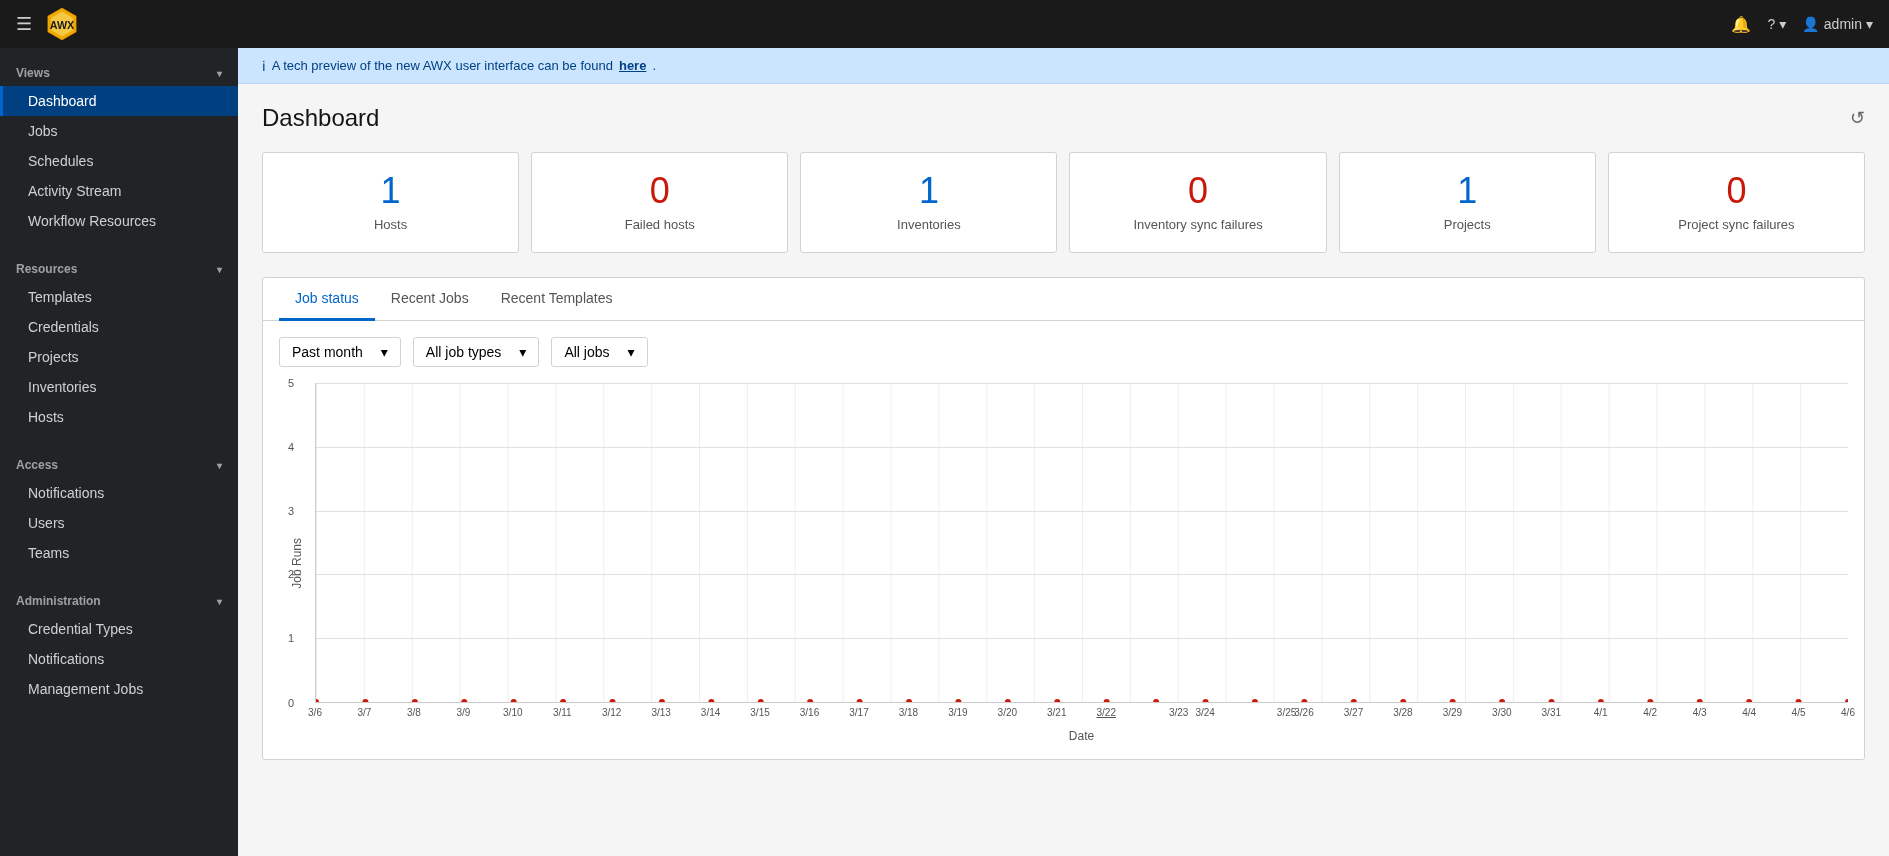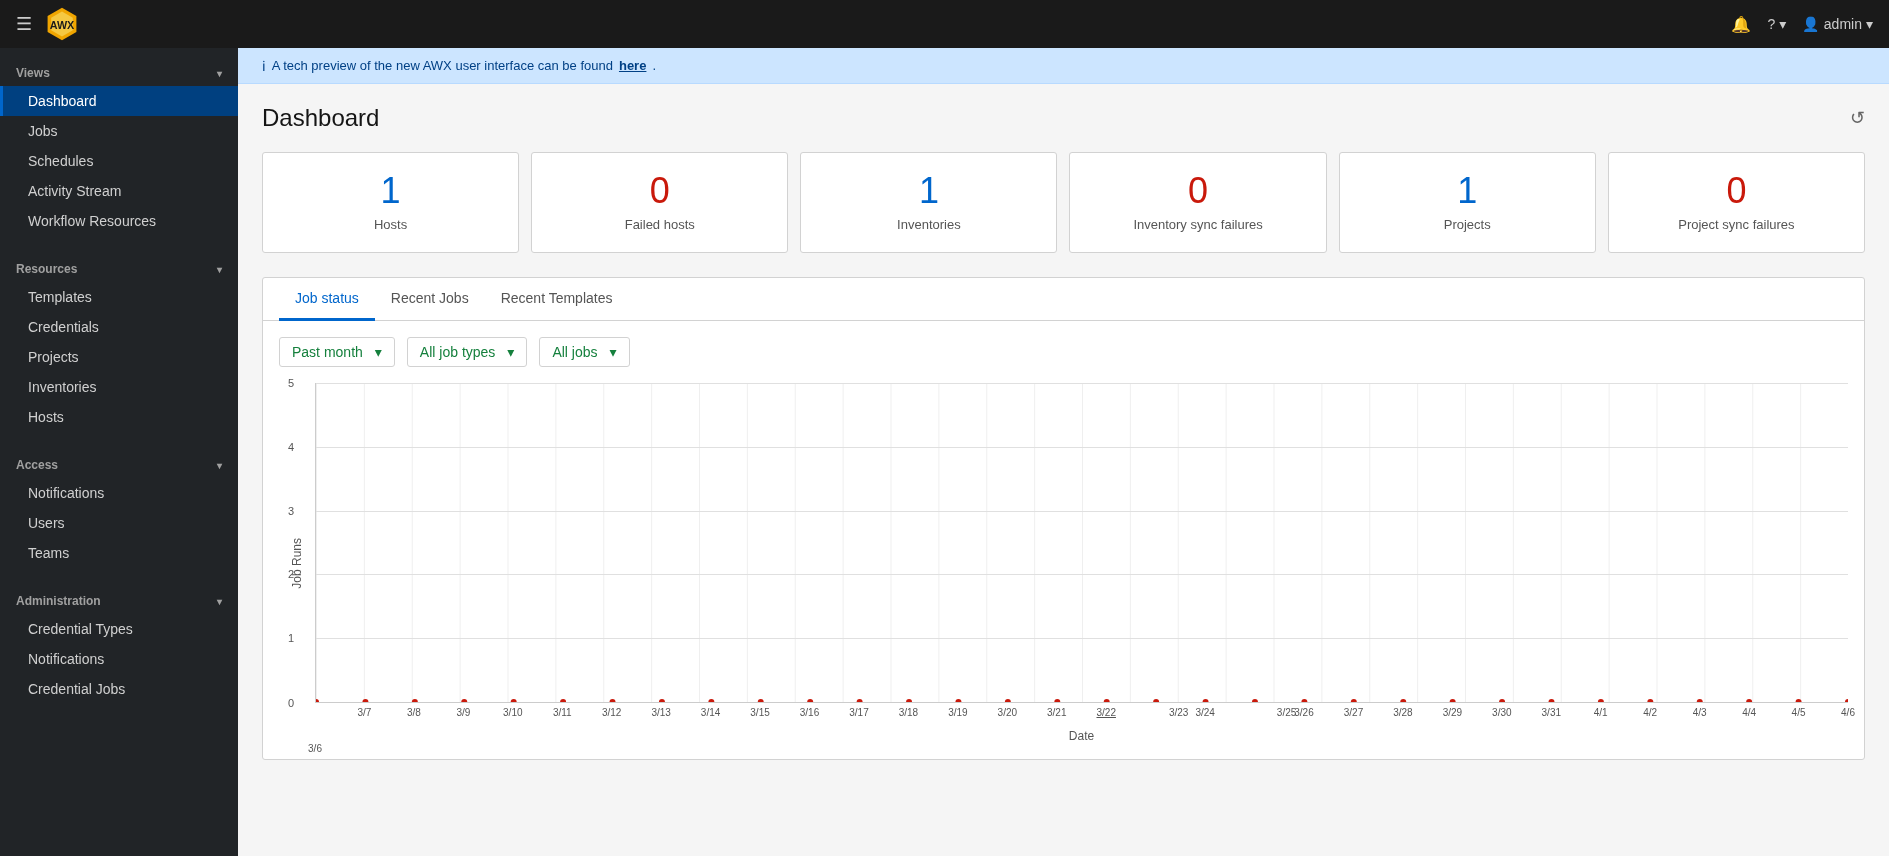--- a/index.html
+++ b/index.html
@@ -48,21 +48,21 @@
     .stat-card .stat-label { font-size: 13px; color: #555; text-align: center; }
 
     
     .tabs-container { background: #fff; border: 1px solid #d2d2d2; border-radius: 3px; }
     .tabs-header { display: flex; border-bottom: 1px solid #d2d2d2; padding: 0 16px; }
     .tab { padding: 12px 16px; font-size: 14px; color: #555; cursor: pointer; border-bottom: 3px solid transparent; margin-bottom: -1px; }
     .tab.active { color: #0066cc; border-bottom-color: #0066cc; font-weight: 500; }
 
     
     .chart-controls { display: flex; gap: 12px; padding: 16px; }
-    .chart-dropdown { display: flex; align-items: center; gap: 12px; border: 1px solid #d2d2d2; background: #fff; padding: 6px 12px; border-radius: 3px; cursor: pointer; font-size: 14px; color: #15803d; }
+    .chart-dropdown { display: flex; align-items: center; gap: 18px; border: 1px solid #d2d2d2; background: #fff; padding: 6px 12px; border-radius: 3px; cursor: pointer; font-size: 14px; color: #000000; }
 
     
     .chart-area { padding: 0 16px 16px 16px; position: relative; }
   </style>
 </head>
 <body>
 
 <div class="topbar">
   <span class="topbar-hamburger">☰</span>
   <div class="topbar-logo">
@@ -120,21 +120,21 @@
       <div class="sidebar-item">Users</div>
       <div class="sidebar-item">Teams</div>
     </div>
     <div class="sidebar-section">
       <div class="sidebar-section-header">
         <span>Administration</span>
         <span class="chevron">▾</span>
       </div>
       <div class="sidebar-item">Credential Types</div>
       <div class="sidebar-item">Notifications</div>
-      <div class="sidebar-item">Credential Jobs</div>
+      <div class="sidebar-item">Management Jobs</div>
     </div>
   </nav>
 
   <div class="content">
 
     <div class="info-banner">
       <span class="info-icon">ℹ</span>
       <span>A tech preview of the new AWX user interface can be found</span>
       <a href="#">here</a>
       <span>.</span>
@@ -268,21 +268,21 @@
                     <circle cx="100%" cy="100%" r="3" fill="#c9190b"></circle>
 
                     <polyline points="0,100% 3.226%,100% 6.452%,100% 9.677%,100% 12.903%,100% 16.129%,100% 19.355%,100% 22.581%,100% 25.806%,100% 29.032%,100% 32.258%,100% 35.484%,100% 38.710%,100% 41.935%,100% 45.161%,100% 48.387%,100% 51.613%,100% 54.839%,100% 58.065%,100% 61.290%,100% 64.516%,100% 67.742%,100% 70.968%,100% 74.194%,100% 77.419%,100% 80.645%,100% 83.871%,100% 87.097%,100% 90.323%,100% 93.548%,68% 96.774%,62% 100%,100%" fill="none" stroke="#5cb85c" stroke-width="2" style="vector-effect: non-scaling-stroke;"></polyline>
 
                     <polygon points="0,100% 3.226%,100% 6.452%,100% 9.677%,100% 12.903%,100% 16.129%,100% 19.355%,100% 22.581%,100% 25.806%,100% 29.032%,100% 32.258%,100% 35.484%,100% 38.710%,100% 41.935%,100% 45.161%,100% 48.387%,100% 51.613%,100% 54.839%,100% 58.065%,100% 61.290%,100% 64.516%,100% 67.742%,100% 70.968%,100% 74.194%,100% 77.419%,100% 80.645%,100% 83.871%,100% 87.097%,100% 90.323%,100% 93.548%,68% 96.774%,62% 100%,100% 100%,100% 0,100%" fill="rgba(92,184,92,0.15)"></polygon>
                   </svg>
                 </div>
               </div>
 
               <div style="display:flex; padding-top:4px; font-size:10px; color:#555; position:relative; height:22px;">
-                <span style="position:absolute; left:0%; transform:translateX(-50%);margin-top:36px;">3/6</span>
+                <span style="position:absolute; left:0%; transform:translateX(-50%);">3/6</span>
                 <span style="position:absolute; left:3.226%; transform:translateX(-50%);">3/7</span>
                 <span style="position:absolute; left:6.452%; transform:translateX(-50%);">3/8</span>
                 <span style="position:absolute; left:9.677%; transform:translateX(-50%);">3/9</span>
                 <span style="position:absolute; left:12.903%; transform:translateX(-50%);">3/10</span>
                 <span style="position:absolute; left:16.129%; transform:translateX(-50%);">3/11</span>
                 <span style="position:absolute; left:19.355%; transform:translateX(-50%);">3/12</span>
                 <span style="position:absolute; left:22.581%; transform:translateX(-50%);">3/13</span>
                 <span style="position:absolute; left:25.806%; transform:translateX(-50%);">3/14</span>
                 <span style="position:absolute; left:29.032%; transform:translateX(-50%);">3/15</span>
                 <span style="position:absolute; left:32.258%; transform:translateX(-50%);">3/16</span>

